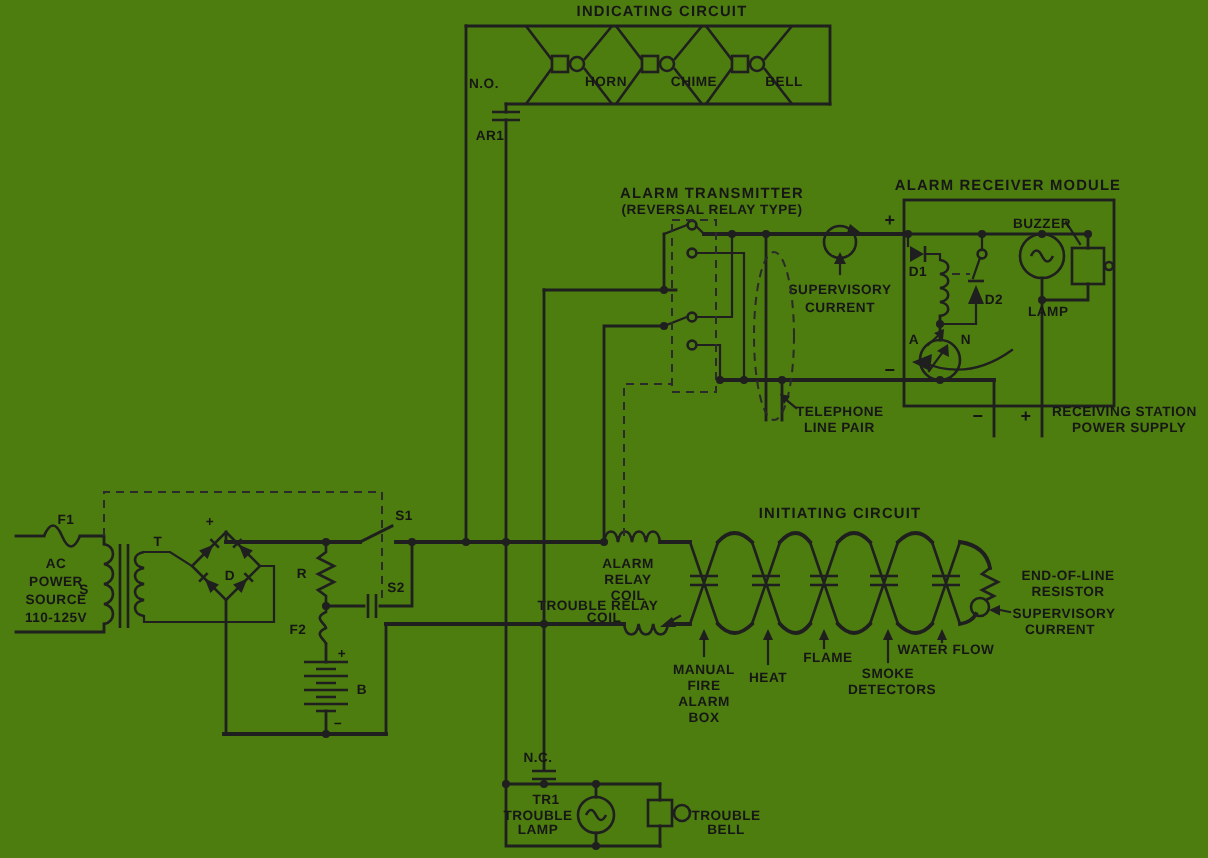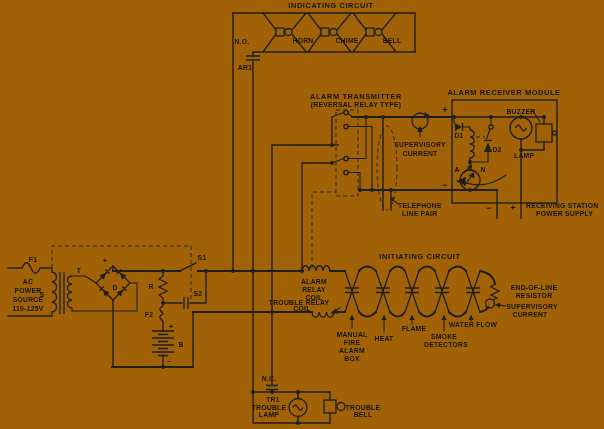--- a/index.html
+++ b/index.html
@@ -1,16 +1,16 @@
 <!DOCTYPE html>
 <html><head>
 <meta charset="utf-8">
 <style>
   html,body{margin:0;padding:0;background:#ffffff;}
-  #shot{position:relative;width:604px;height:429px;background:#a16207;overflow:hidden;
+  #shot{position:relative;width:604px;height:429px;background:#4d7c0f;overflow:hidden;
         font-family:"Liberation Sans",sans-serif;}
   svg{display:block;}
   .w{fill:none;stroke:#1f1f1f;stroke-width:1.4;stroke-linecap:square;}
   .wB{stroke-width:1.9;}
   .thin{stroke-width:1.1;}
   .d{fill:none;stroke:#2a2a2a;stroke-width:1;stroke-dasharray:4,3;}
   .sym{fill:none;stroke:#1f1f1f;stroke-width:1.3;}
   .fillink{fill:#1f1f1f;stroke:none;}
   .dot{fill:#1f1f1f;stroke:none;}
   .t{font:bold 6.8px "Liberation Sans",sans-serif;fill:#161616;letter-spacing:.25px;text-anchor:middle;}

